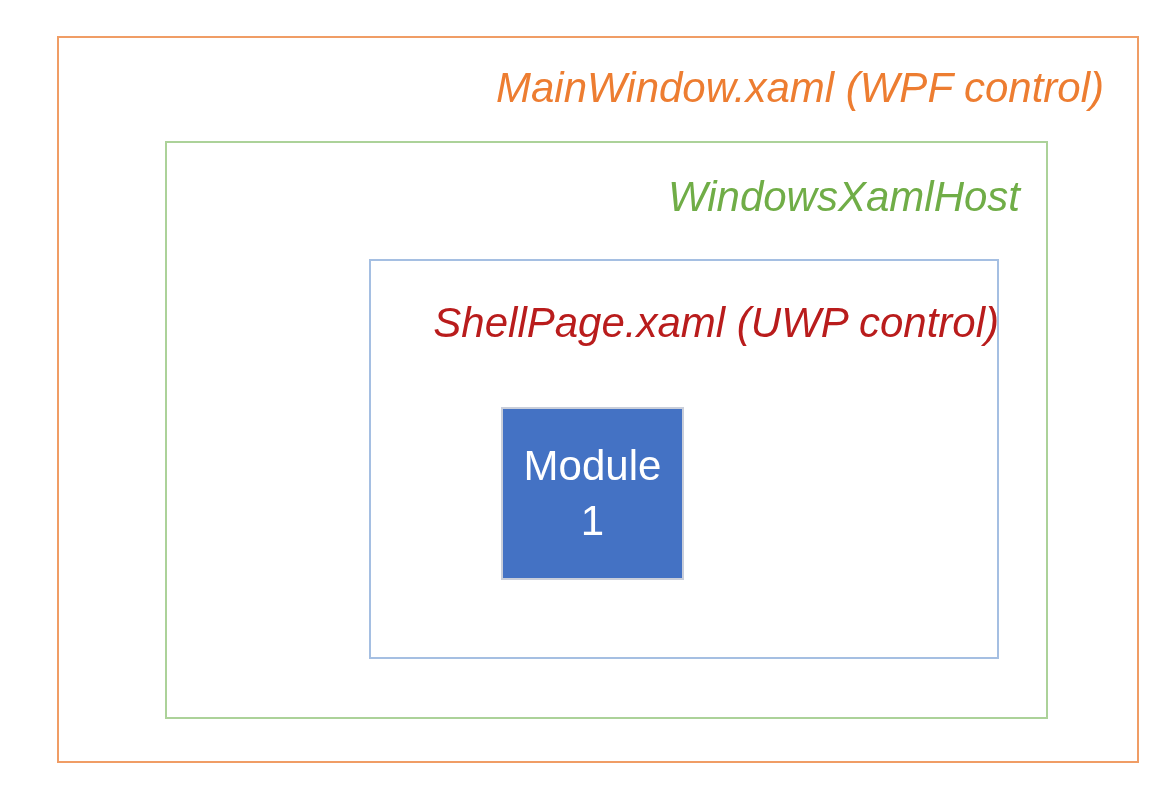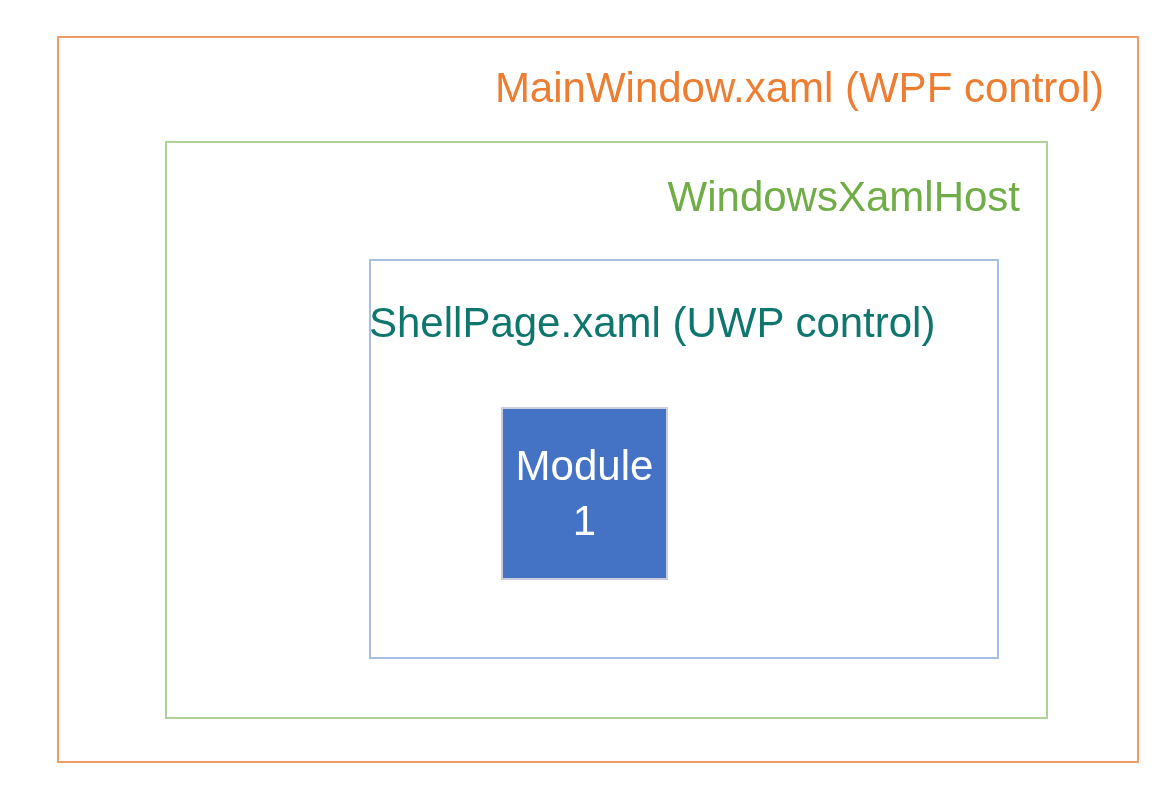--- a/index.html
+++ b/index.html
@@ -33,42 +33,43 @@
   .box-shell {
     left: 369px; top: 259px;
     width: 630px; height: 400px;
     border: 2px solid #A5BFE2;
   }
   .label {
     position: absolute;
     white-space: nowrap;
     font-size: 42px;
     line-height: 1.15;
+    font-style: italic;
   }
   .label-outer {
     top: 64px; right: 62px;
     text-align: right;
     color: #ED7D31;
   }
   .label-host {
     top: 173px; right: 146px;
     text-align: left;
     color: #70AD47;
   }
   .label-shell {
     top: 299px; left: 369px;
     width: 630px;
-    text-align: left;
-    color: #0f766e;
+    text-align: right;
+    color: #b91c1c;
   }
   .module {
     position: absolute;
     box-sizing: border-box;
     top: 407px;
-    width: 167px; height: 173px;
+    width: 183px; height: 173px;
     background: #4472C4;
     border: 2px solid #C9CEDA;
     display: flex;
     align-items: center;
     justify-content: center;
     text-align: center;
   }
   .module-1 { left: 501px; }
   .module-2 { left: 749px; }
   .module-label {

